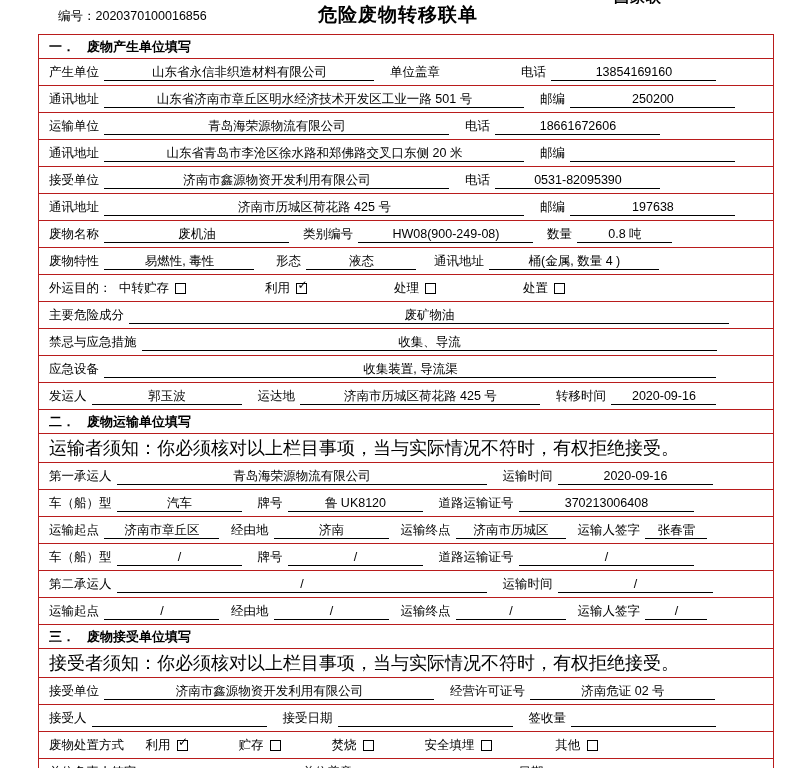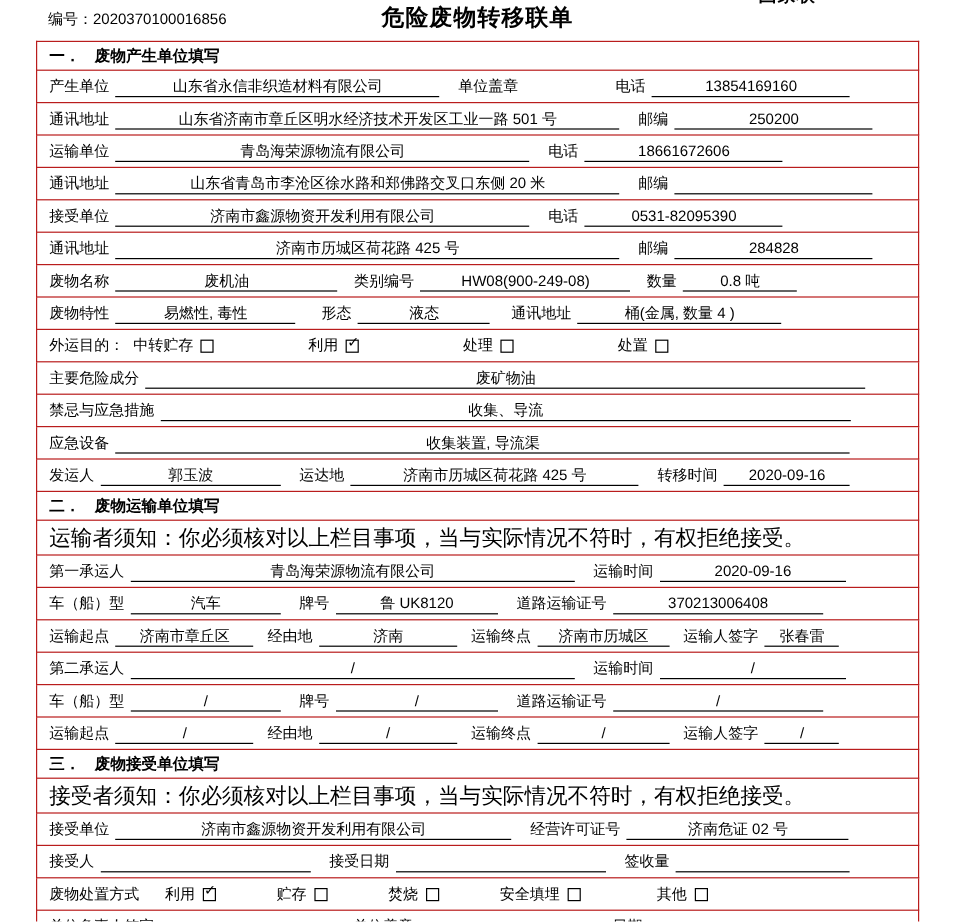--- a/index.html
+++ b/index.html
@@ -14,21 +14,21 @@
     font-size: 12.5px;
     color: #000000;
     position: relative;
     overflow: hidden;
   }
   .page {
     position: relative;
     width: 796px;
     height: 768px;
     box-sizing: border-box;
-    padding: 0 20px;
+    padding: 0 38px;
   }
   
   .top-row {
     position: relative;
     height: 34px;
   }
   .doc-no {
     position: absolute;
     left: 20px;
     top: 8px;
@@ -193,21 +193,21 @@
       <span class="lbl" style="margin-left:10px">电话</span>
       <span class="fill" style="width:165px">0531-82095390</span>
     </td>
         </tr>
 
     <tr>
           <td class="row">
       <span class="lbl">通讯地址</span>
       <span class="fill" style="width:420px">济南市历城区荷花路 425 号</span>
       <span class="lbl" style="margin-left:10px">邮编</span>
-      <span class="fill" style="width:165px">284828</span>
+      <span class="fill" style="width:165px">197638</span>
     </td>
         </tr>
 
     <tr>
           <td class="row">
       <span class="lbl">废物名称</span>
       <span class="fill" style="width:185px">废机油</span>
       <span class="lbl" style="margin-left:8px">类别编号</span>
       <span class="fill" style="width:175px">HW08(900-249-08)</span>
       <span class="lbl" style="margin-left:8px">数量</span>
@@ -310,35 +310,35 @@
       <span class="fill" style="width:115px">济南</span>
       <span class="lbl" style="margin-left:6px">运输终点</span>
       <span class="fill" style="width:110px">济南市历城区</span>
       <span class="lbl" style="margin-left:6px">运输人签字</span>
       <span class="fill" style="width:62px">张春雷</span>
     </td>
         </tr>
 
     <tr>
           <td class="row">
-      <span class="lbl">第二承运人</span>
-      <span class="fill" style="width:370px">/</span>
-      <span class="lbl" style="margin-left:10px">运输时间</span>
-      <span class="fill" style="width:155px">/</span>
-    </td>
-        </tr>
-
-    <tr>
-          <td class="row">
       <span class="lbl">车（船）型</span>
       <span class="fill" style="width:125px">/</span>
       <span class="lbl" style="margin-left:10px">牌号</span>
       <span class="fill" style="width:135px">/</span>
       <span class="lbl" style="margin-left:10px">道路运输证号</span>
       <span class="fill" style="width:175px">/</span>
+    </td>
+        </tr>
+
+    <tr>
+          <td class="row">
+      <span class="lbl">第二承运人</span>
+      <span class="fill" style="width:370px">/</span>
+      <span class="lbl" style="margin-left:10px">运输时间</span>
+      <span class="fill" style="width:155px">/</span>
     </td>
         </tr>
 
     <tr>
           <td class="row">
       <span class="lbl">运输起点</span>
       <span class="fill" style="width:115px">/</span>
       <span class="lbl" style="margin-left:6px">经由地</span>
       <span class="fill" style="width:115px">/</span>
       <span class="lbl" style="margin-left:6px">运输终点</span>

